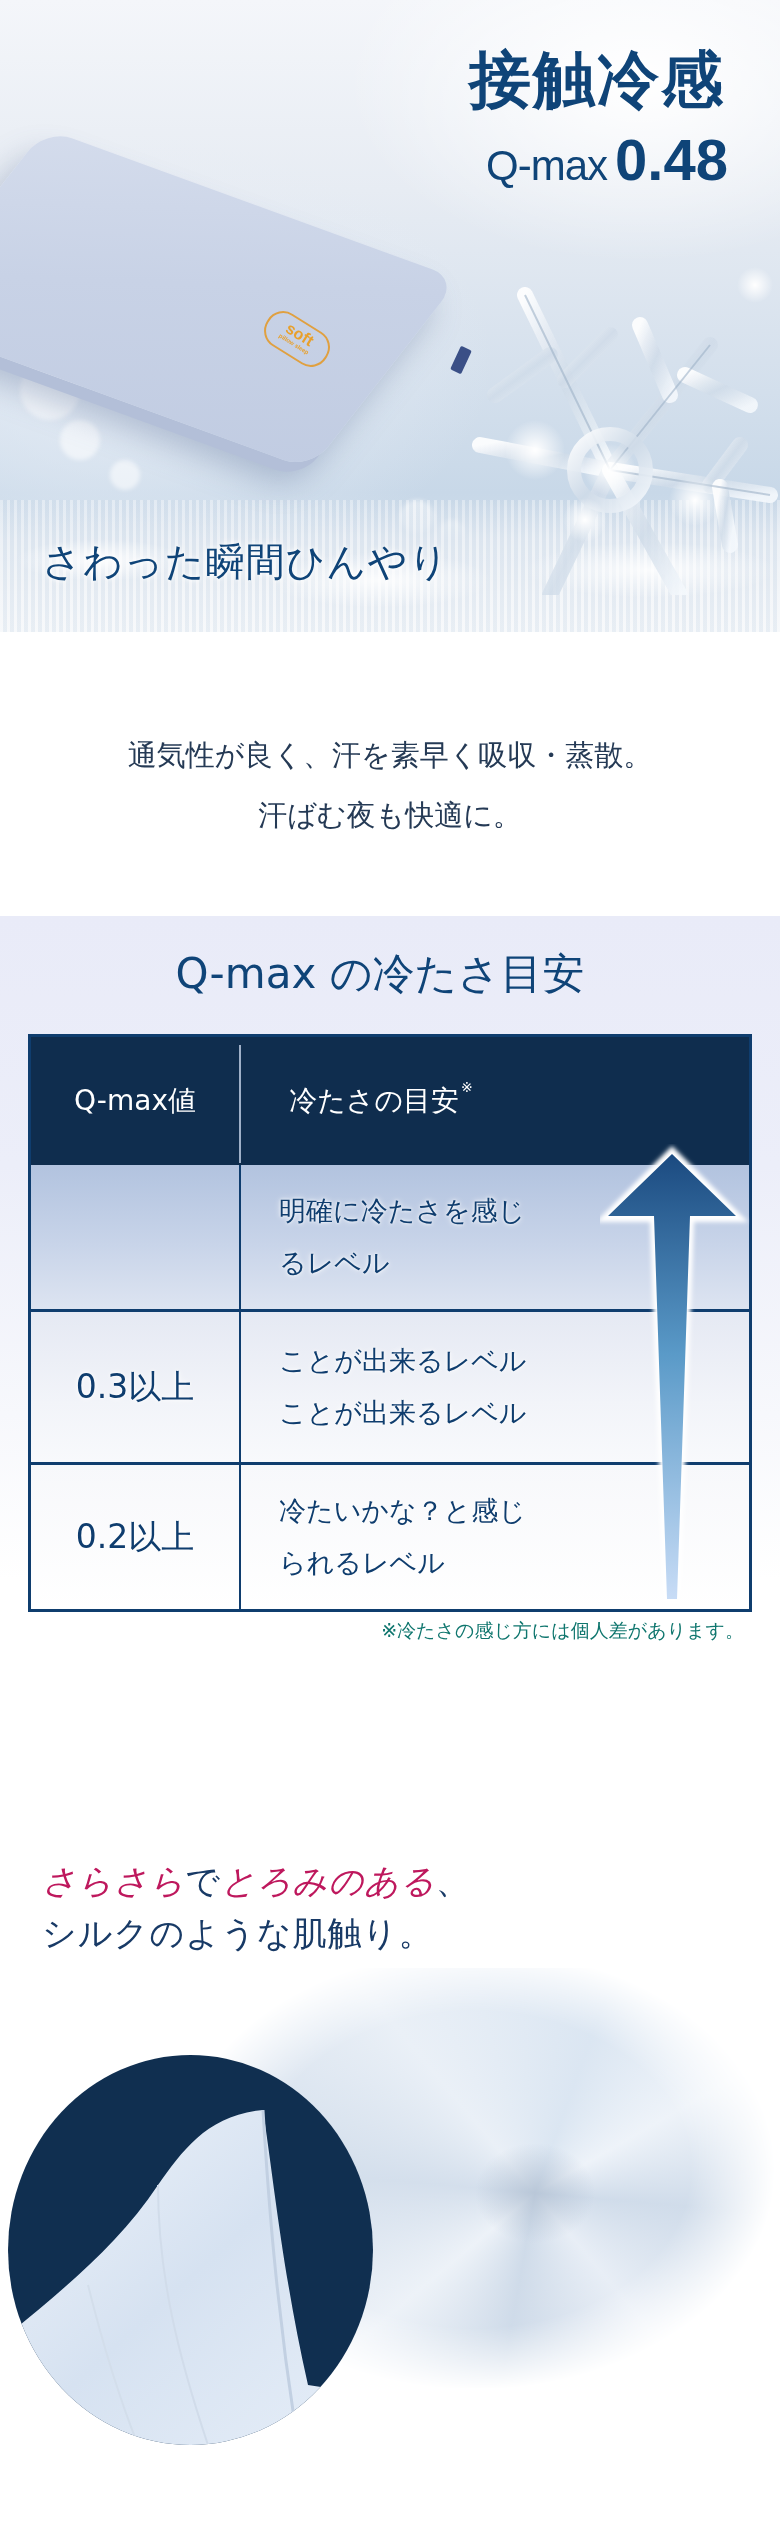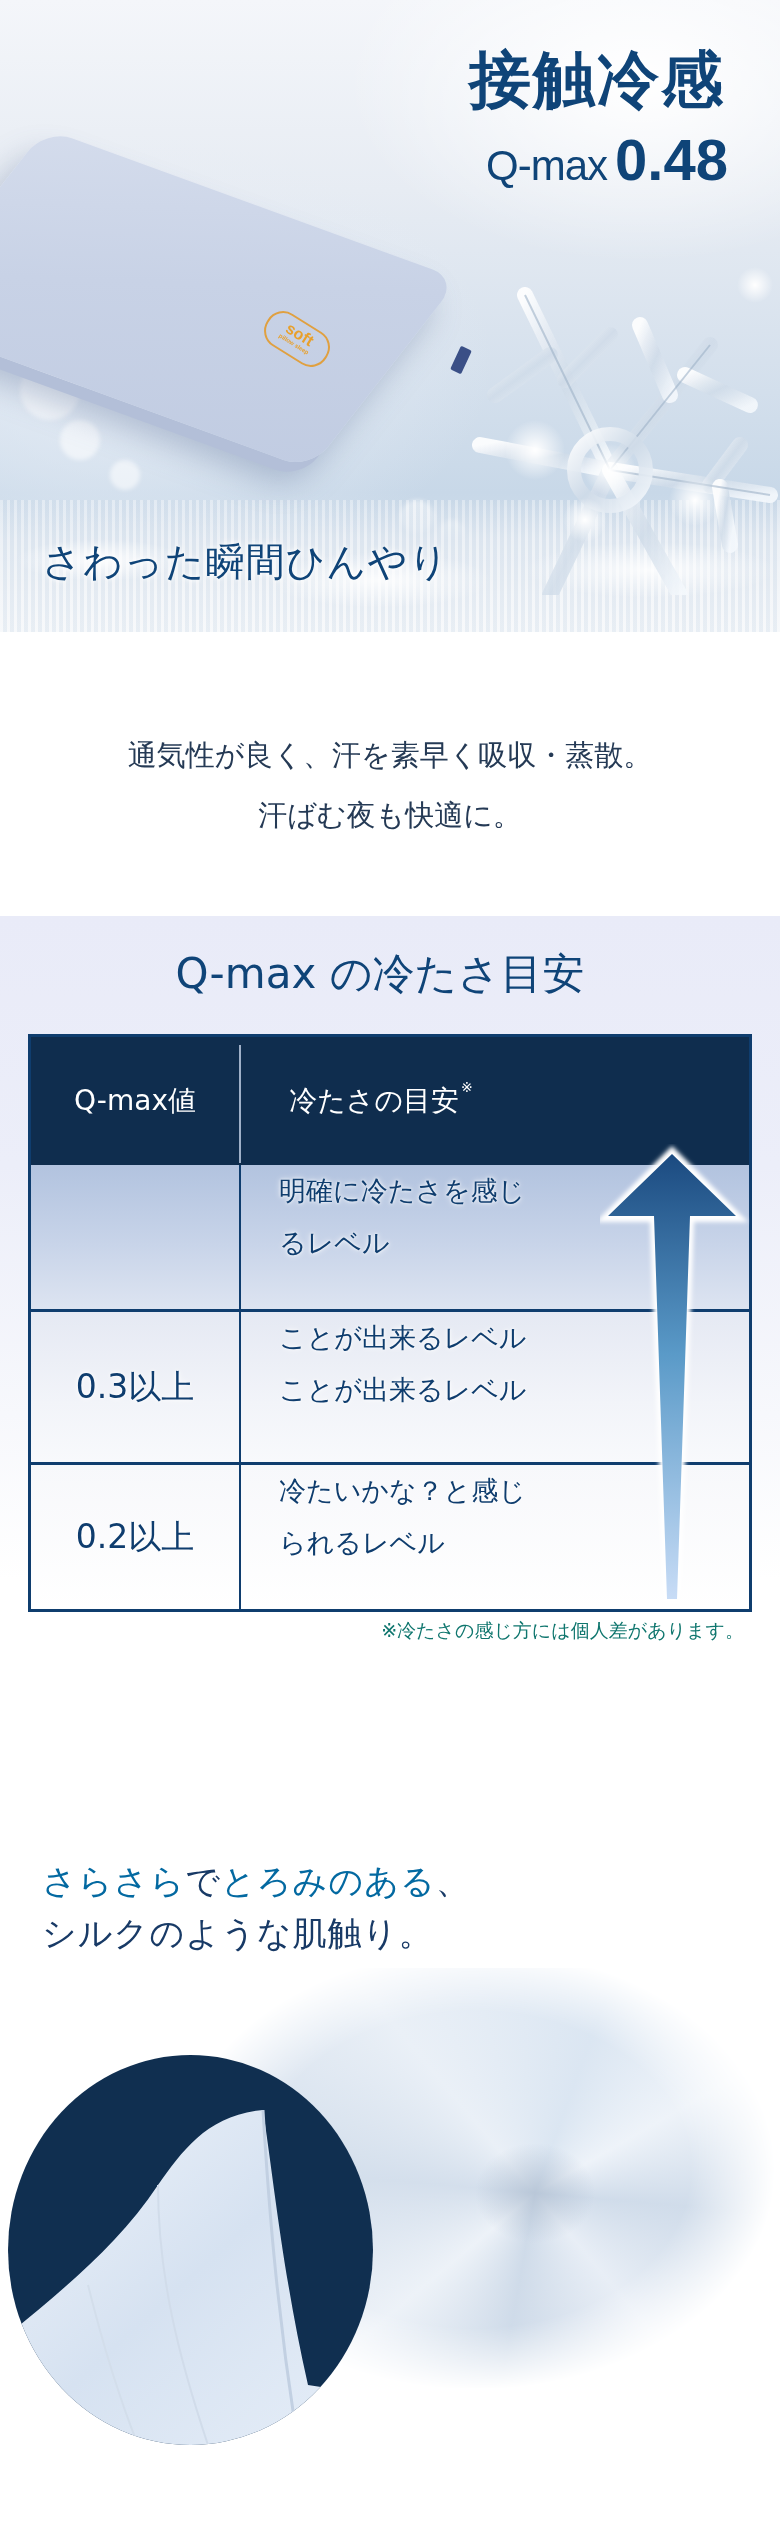--- a/index.html
+++ b/index.html
@@ -105,41 +105,41 @@
   .thead .c2 { left: 210px; width: 280px; }
   .thead .div { position: absolute; left: 208px; top: 8px; width: 2px; height: 118px; background: #9fb0c8; }
   .thead sup { font-size: 14px; vertical-align: top; position: relative; top: -14px; margin-left: 2px; }
   .trow { position: absolute; left: 0; width: 100%; }
   .trow .val { position: absolute; left: 0; width: 208px; top: 0; height: 100%;
     display: flex; align-items: center; justify-content: center;
     font-size: 33px; color: #0f3d6e;
     text-shadow: 0 0 6px #fff, 0 0 3px #fff;
   }
   .trow .desc { position: absolute; left: 248px; top: 0; height: 100%; width: 300px;
-    display: flex; align-items: flex-start;
+    display: flex; align-items: center;
     font-size: 27px; line-height: 52px; color: #0f3d6e;
     text-shadow: 0 0 6px #fff, 0 0 3px #fff;
   }
   .row1 { top: 128px; height: 144px; background: linear-gradient(180deg, #b2c3df 0%, #c8d4e9 55%, #dde4f1 100%); }
   .row2 { top: 275px; height: 150px; background: linear-gradient(180deg, #e5e9f3 0%, #f2f4f9 60%, #f8f9fc 100%); }
   .row3 { top: 428px; height: 144px; background: linear-gradient(180deg, #f7f8fb 0%, #ffffff 100%); }
   .hline { position: absolute; left: 0; width: 100%; height: 3px; background: #0f3d6e; }
   .vline { position: absolute; left: 208px; top: 128px; width: 2px; height: 444px; background: #0f3d6e; }
   .arrow { position: absolute; left: 600px; top: 1144px; width: 150px; height: 460px; }
   .footnote {
     position: absolute; right: 36px; top: 1618px; font-size: 19px; color: #0f766e;
   }
 
   
   .silk-head {
     position: absolute; left: 42px; top: 1855px;
     font-family: "DejaVu Serif", "Liberation Serif", serif;
     font-size: 34px; line-height: 52px; letter-spacing: 1px;
   }
-  .silk-head .hl { color: #0369a1; }
+  .silk-head .hl { color: #be185d; font-style: italic; }
   .silk-head .dk { color: #183a66; }
   .fabric {
     position: absolute; left: 170px; top: 1968px; width: 610px; height: 420px;
     background:
       radial-gradient(ellipse 60px 50px at 365px 225px, #b9c7d8 0%, rgba(185,199,216,0) 100%),
       conic-gradient(from 20deg at 365px 225px,
         #dbe6f2 0deg, #eef3f9 40deg, #d0dcea 75deg, #e8eef6 120deg,
         #cfdbe9 170deg, #edf2f8 210deg, #d4dfec 255deg, #eaf0f7 300deg, #dbe6f2 360deg);
     -webkit-mask-image: radial-gradient(ellipse 300px 220px at 50% 48%, #000 72%, transparent 100%);
     mask-image: radial-gradient(ellipse 300px 220px at 50% 48%, #000 72%, transparent 100%);

